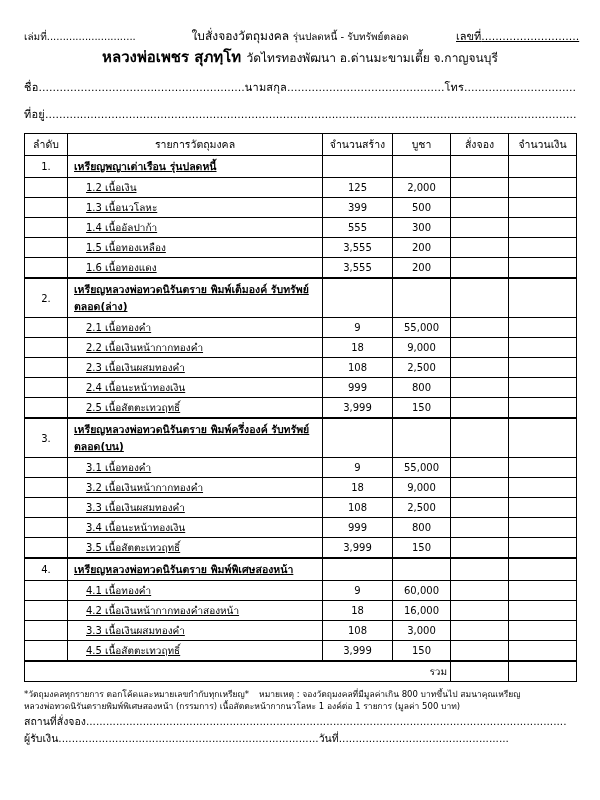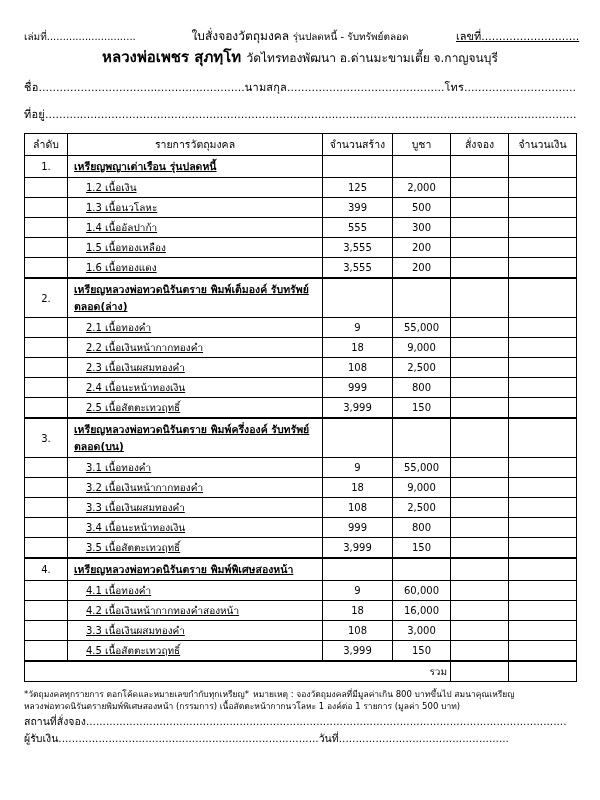--- a/index.html
+++ b/index.html
@@ -129,21 +129,21 @@
   .blank-cell { border: 1px solid #000; }
 
   
   .foot {
     margin-top: 6px;
     font-size: 8.5px;
     line-height: 1.45;
   }
   .foot .note-line {
     display: flex;
-    gap: 4px;
+    gap: 10px;
   }
   .foot .note-left { white-space: nowrap; }
   .foot .note-right { }
   .foot-star { font-size: 8.5px; }
   .foot-row {
     font-size: 10.5px;
     white-space: nowrap;
     overflow: hidden;
   }
 </style>

